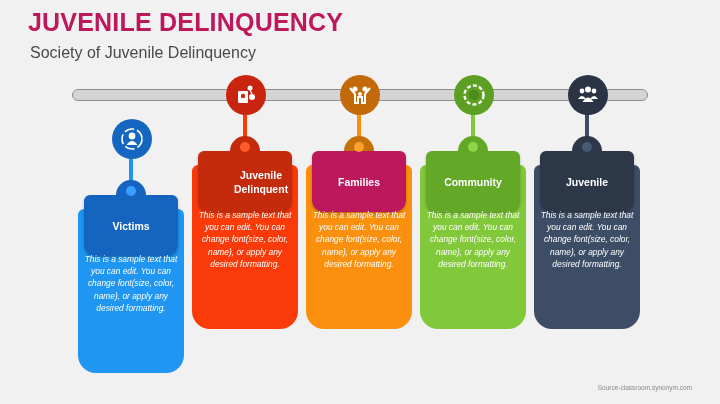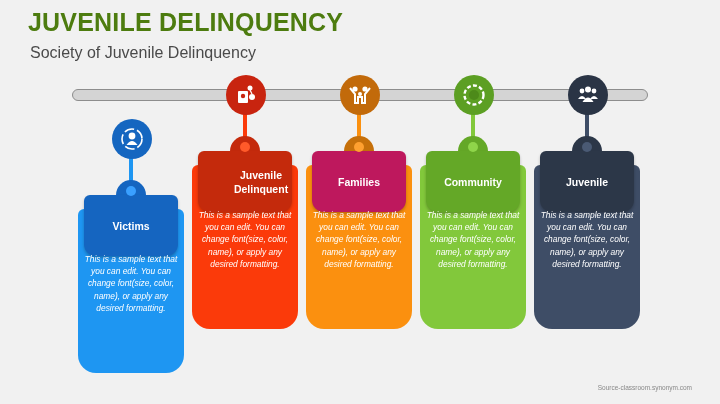--- a/index.html
+++ b/index.html
@@ -1,17 +1,17 @@
 <!DOCTYPE html>
 <html><head>
 <meta charset="utf-8">
 <style>
   html,body{margin:0;padding:0;}
   body{width:720px;height:404px;background:#f1f1f1;position:relative;overflow:hidden;font-family:"Liberation Sans",sans-serif;}
-  .title{position:absolute;left:28px;top:8px;font-size:25px;font-weight:bold;color:#4d7c0f;letter-spacing:0.2px;}
+  .title{position:absolute;left:28px;top:8px;font-size:25px;font-weight:bold;color:#be185d;letter-spacing:0.2px;}
   .subtitle{position:absolute;left:30px;top:44px;font-size:16px;color:#4a4a4a;}
   .bar{position:absolute;left:72px;top:89px;width:576px;height:12px;border-radius:6px;background:#d4d4d4;border:1.5px solid #8d8d8d;box-sizing:border-box;}
   .col{position:absolute;top:0;width:106px;height:404px;}
   .node{position:absolute;left:34px;top:75px;width:40px;height:40px;border-radius:50%;display:flex;align-items:center;justify-content:center;}
   .node svg{width:26px;height:26px;}
   .stem{position:absolute;left:51px;top:114px;width:4px;height:30px;}
   .tab{position:absolute;left:38px;top:136px;width:30px;height:22px;border-radius:15px 15px 0 0;}
   .tabdot{position:absolute;left:48px;top:142px;width:10px;height:10px;border-radius:50%;}
   .card{position:absolute;left:0;top:165px;width:106px;height:164px;border-radius:6px 6px 18px 18px;}
   .head{position:absolute;left:6px;top:151px;width:94px;height:61px;border-radius:6px 6px 12px 12px;box-shadow:0 2px 3px rgba(0,0,0,0.25);display:flex;align-items:center;justify-content:center;text-align:center;}

